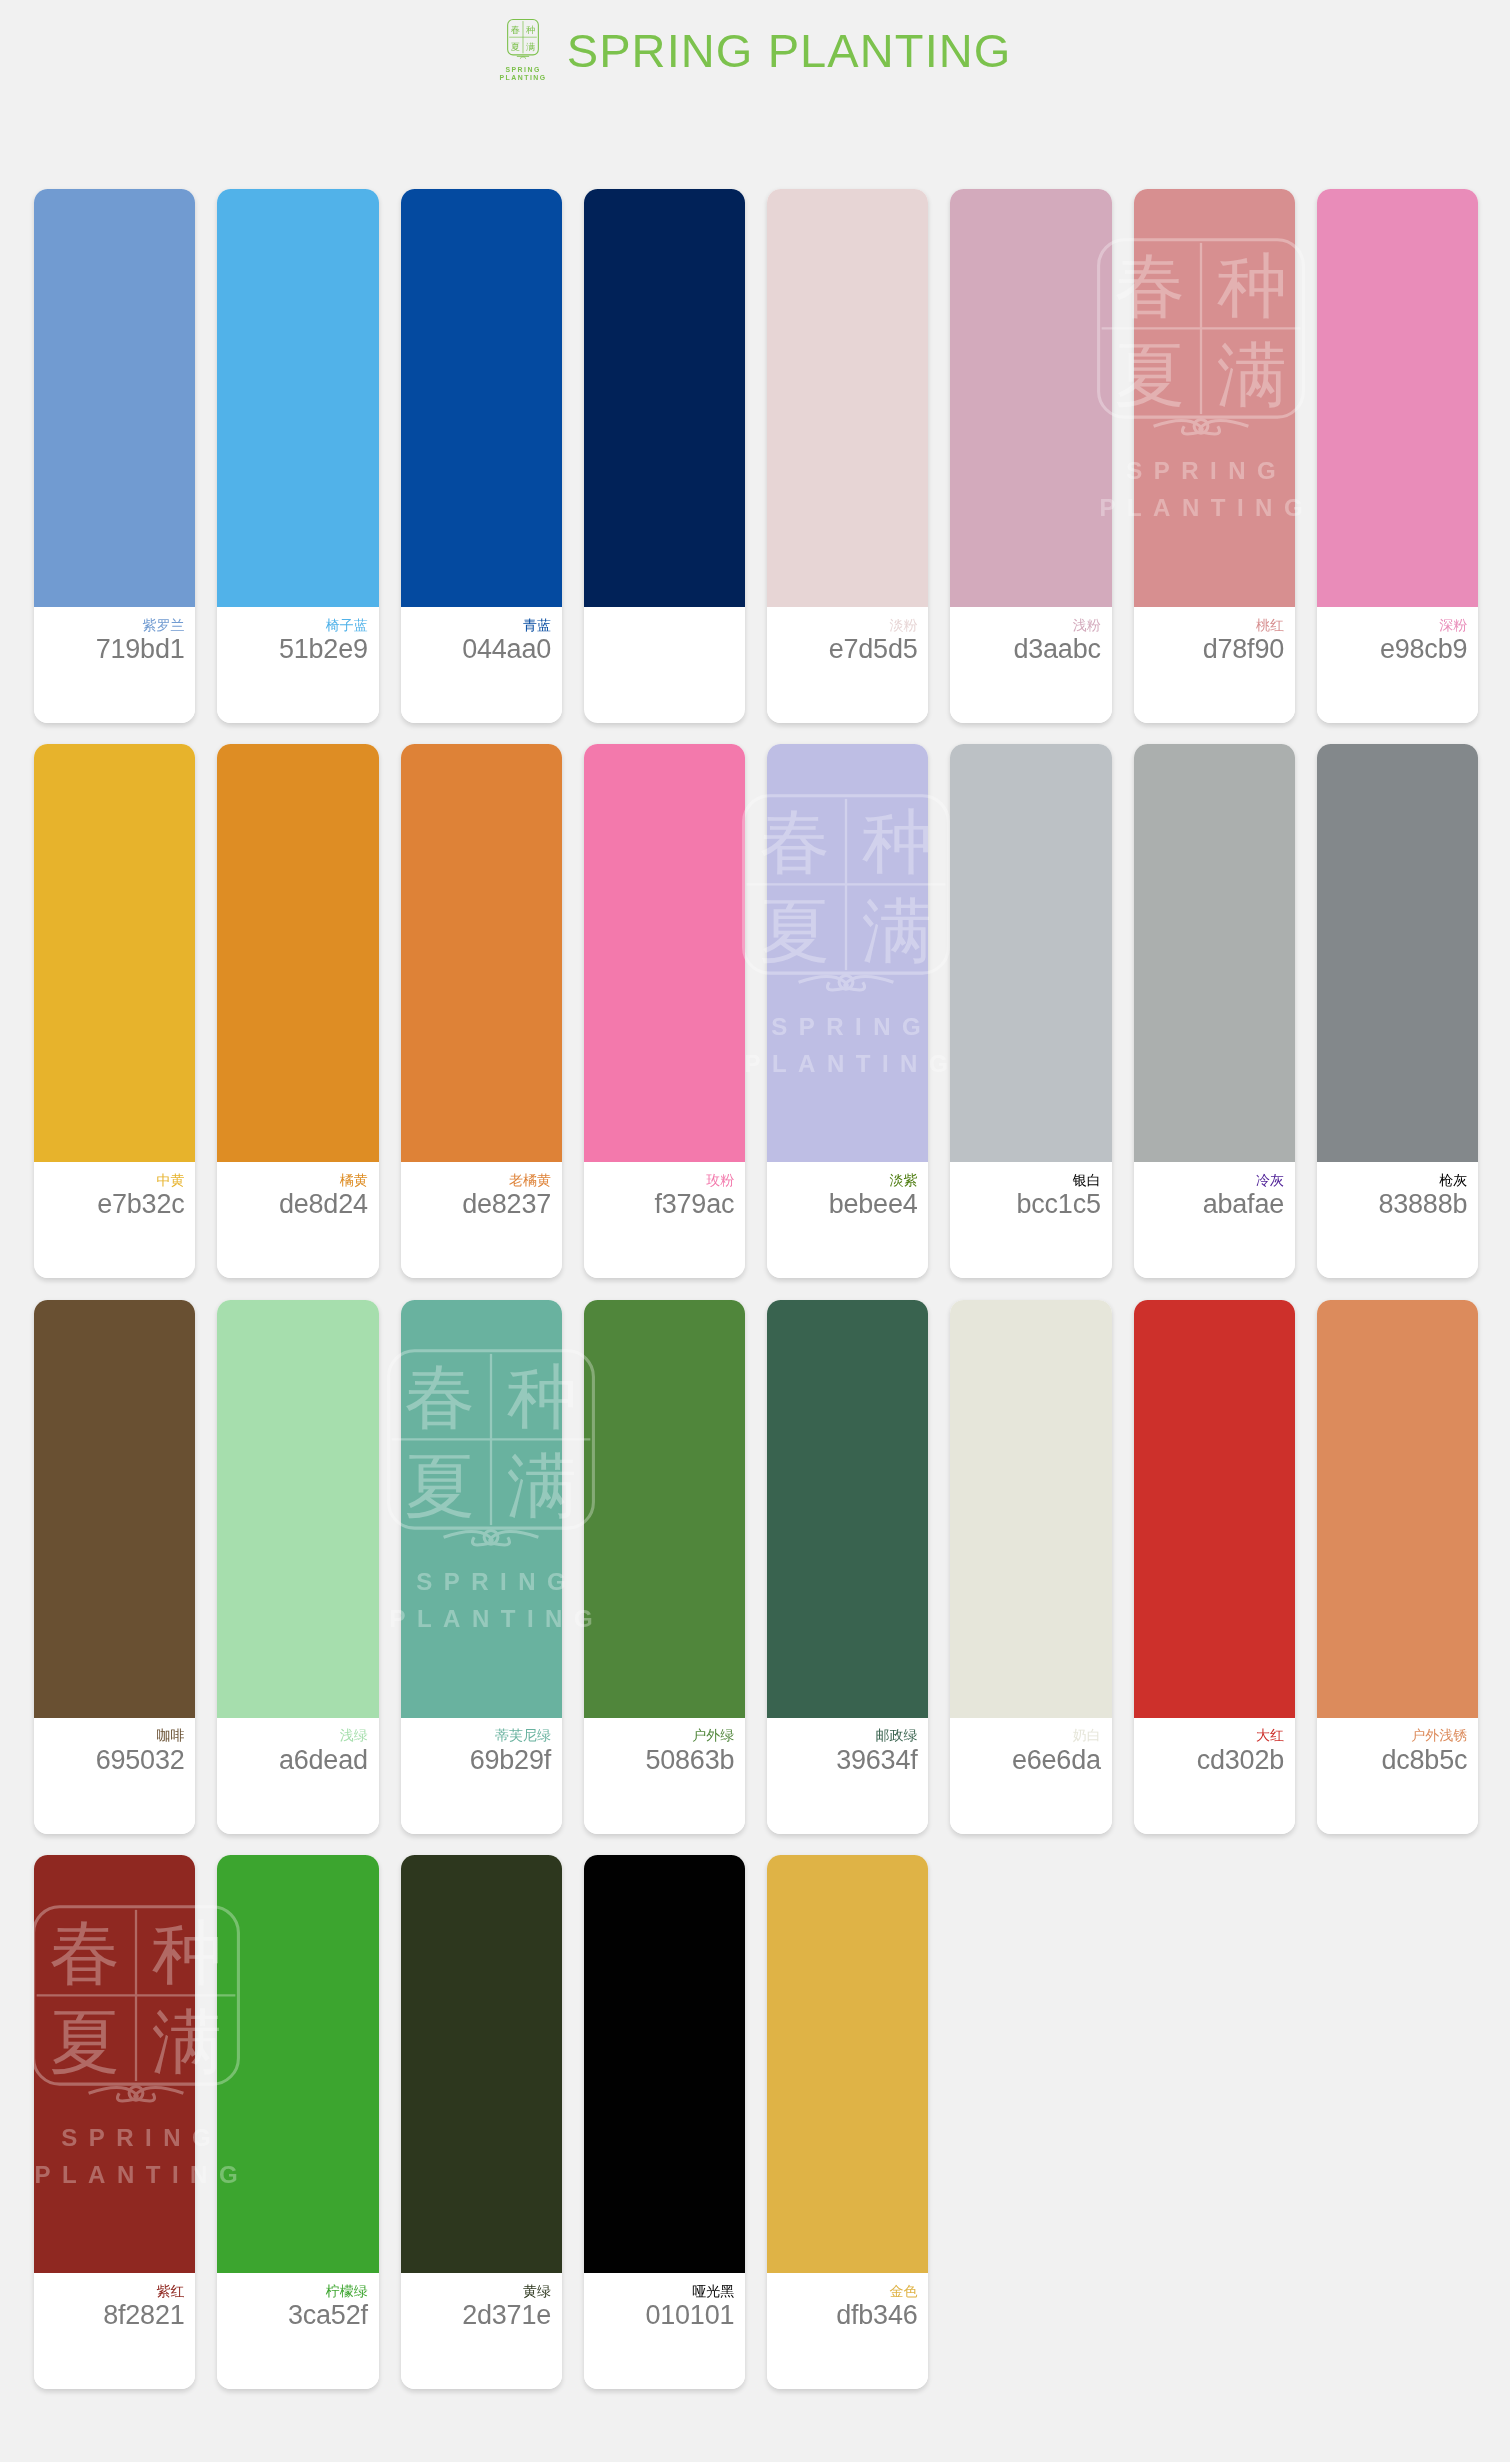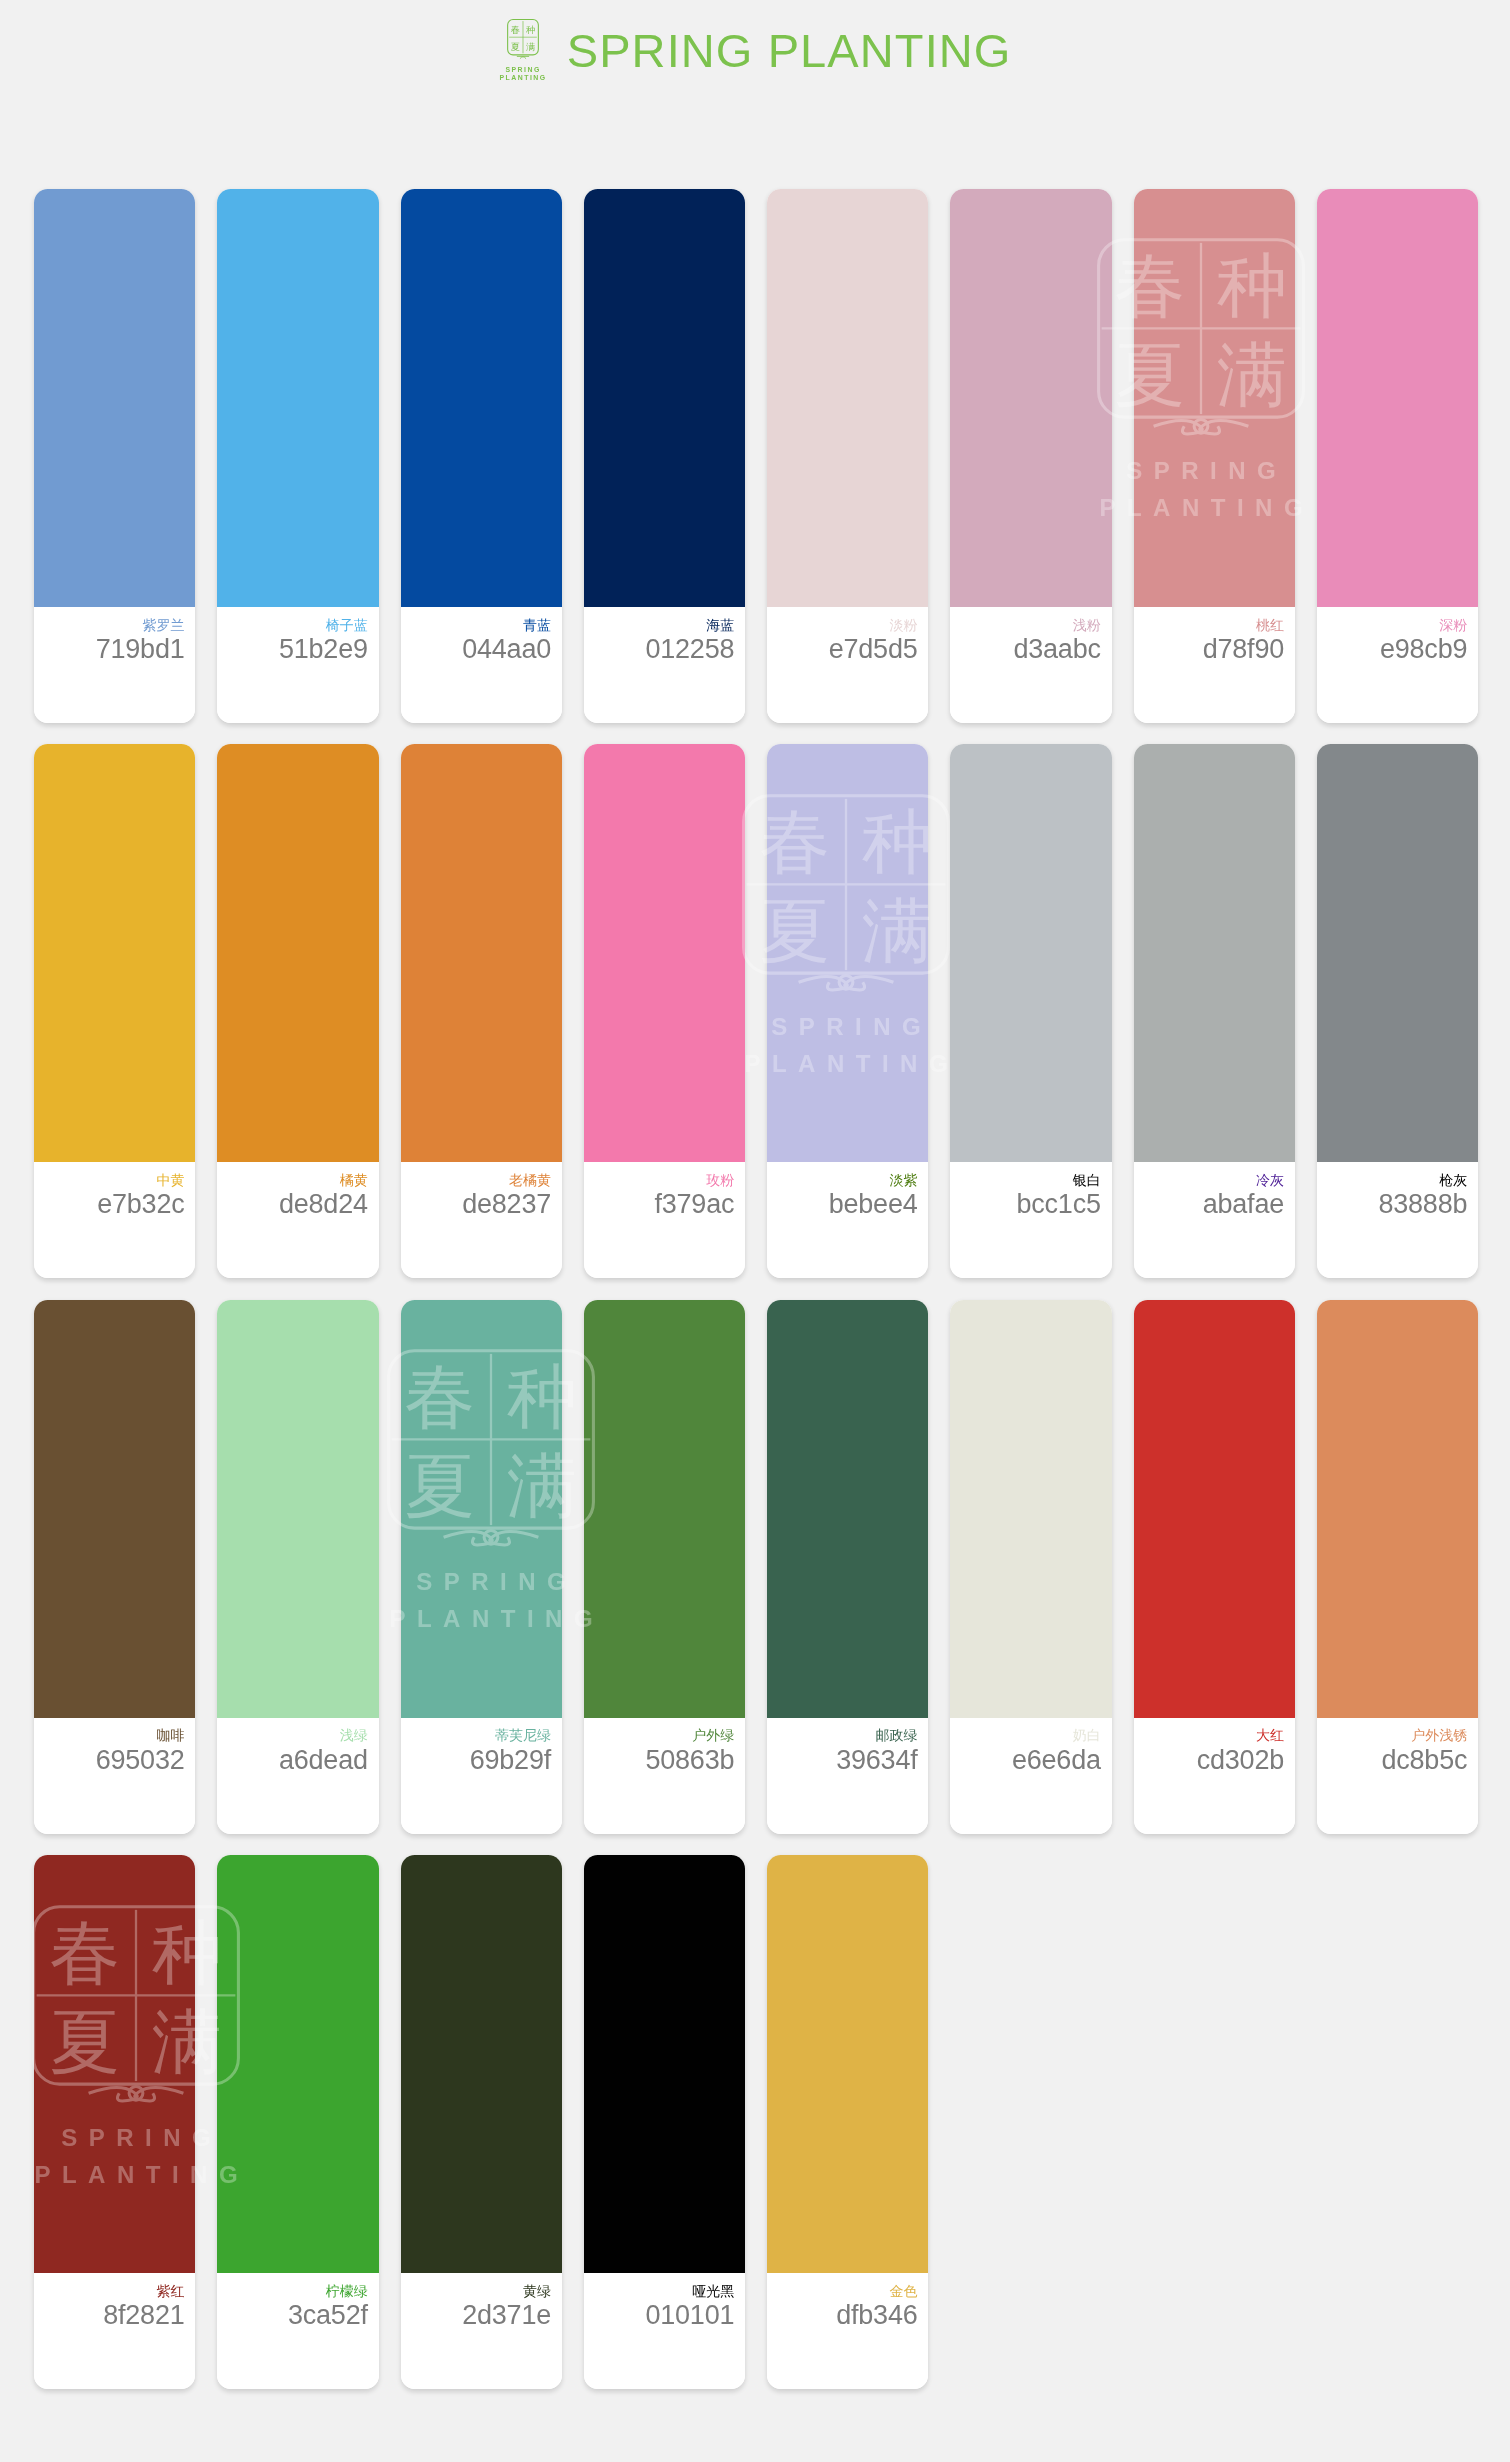--- a/index.html
+++ b/index.html
@@ -132,24 +132,20 @@
     </div>
     <div class="card">
       <div class="swatch" style="background: rgb(4, 74, 160);"></div>
       <div class="card-info">
         <div class="cn-name" style="color: rgb(4, 74, 160);">青蓝</div>
         <div class="hex-code">044aa0</div>
       </div>
     </div>
     <div class="card">
       <div class="swatch" style="background: rgb(1, 34, 88);"></div>
-      <div class="card-info">
-        <div class="cn-name" style="color: rgb(1, 34, 88);">海蓝</div>
-        <div class="hex-code">012258</div>
-      </div>
     </div>
     <div class="card">
       <div class="swatch" style="background: rgb(231, 213, 213);"></div>
       <div class="card-info">
         <div class="cn-name" style="color: rgb(231, 213, 213);">淡粉</div>
         <div class="hex-code">e7d5d5</div>
       </div>
     </div>
     <div class="card">
       <div class="swatch" style="background: rgb(211, 170, 188);"></div>

